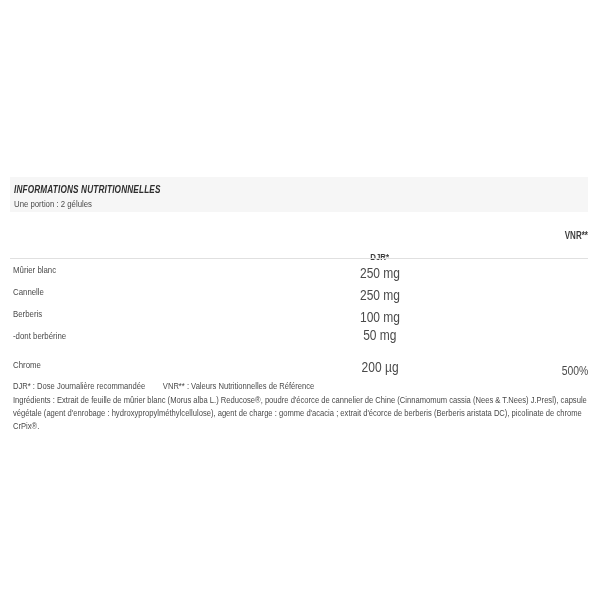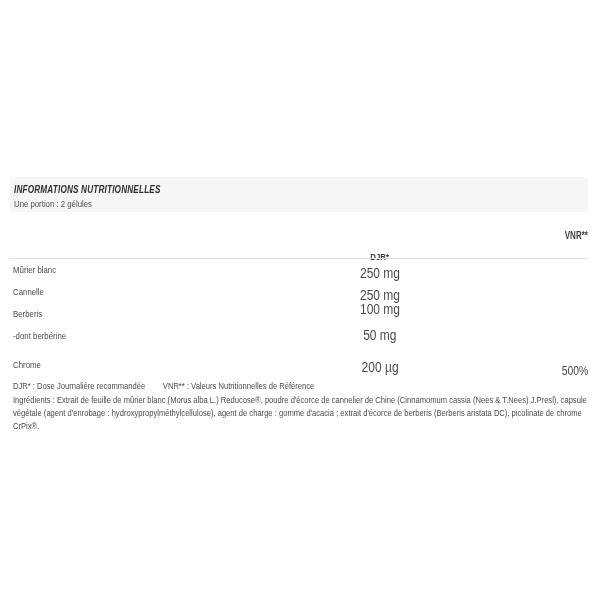--- a/index.html
+++ b/index.html
@@ -79,21 +79,21 @@
   </div>
 
   <div>
     <div class="cell-name" style="top:286px;">Cannelle</div>
     <div class="cell-djr" style="top:286px;"><span>250 mg</span></div>
     <div class="cell-vnr" style="top:286px;"><span></span></div>
   </div>
 
   <div>
     <div class="cell-name" style="top:308px;">Berberis</div>
-    <div class="cell-djr" style="top:300px;"><span>100 mg</span></div>
+    <div class="cell-djr" style="top:308px;"><span>100 mg</span></div>
     <div class="cell-vnr" style="top:308px;"><span></span></div>
   </div>
 
   <div>
     <div class="cell-name" style="top:330px;">-dont berbérine</div>
     <div class="cell-djr" style="top:326px;"><span>50 mg</span></div>
     <div class="cell-vnr" style="top:330px;"><span></span></div>
   </div>
 
   <div>

